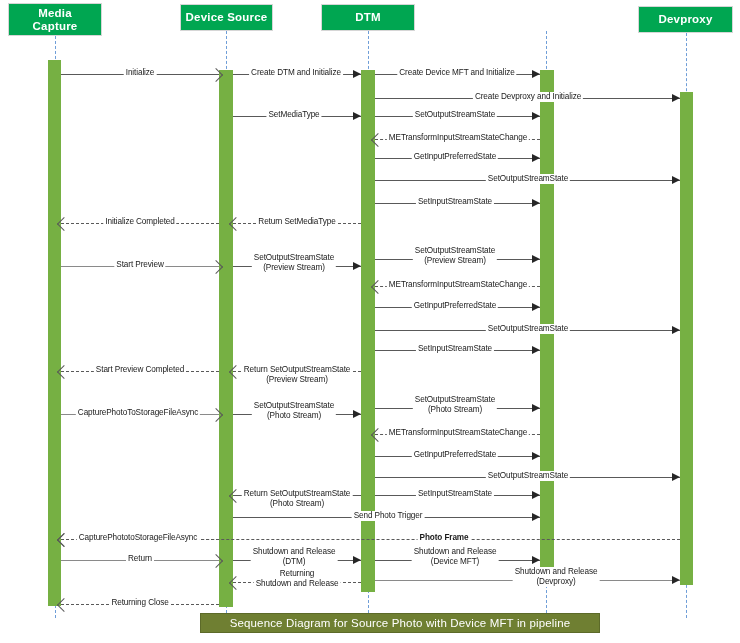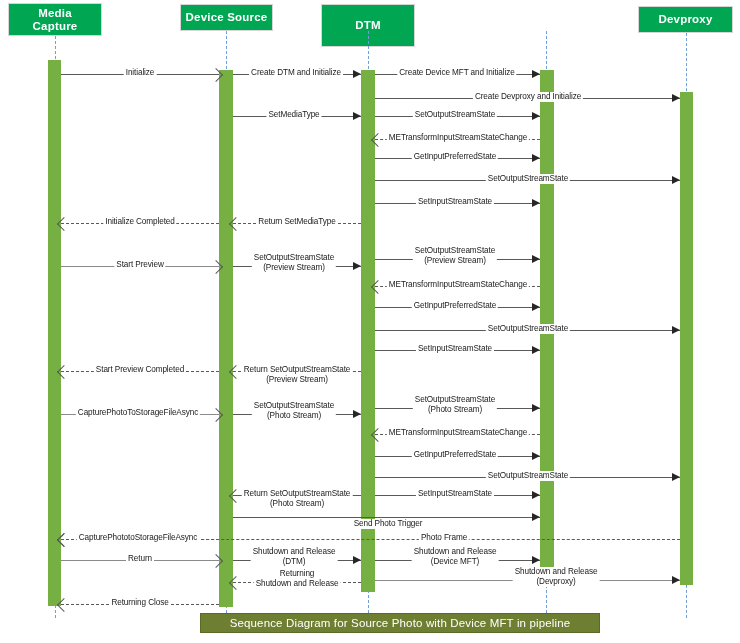--- a/index.html
+++ b/index.html
@@ -110,21 +110,21 @@
     <span>Device Source</span>
   </div>
 
   <div class="actor-box" style="left:8px;top:3px;width:94px;height:33px;">
     <div>
       <div>Media</div>
       <div>Capture</div>
     </div>
   </div>
 
-  <div class="actor-box" style="left:321px;top:4px;width:94px;height:43px;">
+  <div class="actor-box" style="left:321px;top:4px;width:94px;height:27px;">
     <span>DTM</span>
   </div>
 
 
   <div class="actor-box" style="left:638px;top:6px;width:95px;height:27px;">
     <span>Devproxy</span>
   </div>
 
   <div class="lifeline" style="left:55px;top:36px;height:582px;"></div>
   <div class="lifeline" style="left:226px;top:31px;height:587px;"></div>
@@ -267,25 +267,25 @@
 
   <div class="msg solid" style="left:233px;top:495px;width:128px;"></div>
   <div class="head open-l" style="left:231px;top:491px;"></div>
   <div class="label two" style="left:297px;top:489px;">
     <div>Return SetOutputStreamState</div>
     <div>(Photo Stream)</div>
   </div>
 
   <div class="msg solid" style="left:233px;top:517px;width:307px;"></div>
   <div class="head filled-r" style="left:532px;top:513px;"></div>
-  <div class="label" style="left:388px;top:511px;margin-top:8px;">Send Photo Trigger</div>
+  <div class="label" style="left:388px;top:511px;">Send Photo Trigger</div>
 
   <div class="msg dashed" style="left:61px;top:539px;width:619px;"></div>
   <div class="head open-l" style="left:59px;top:535px;"></div>
-  <div class="label" style="left:444px;top:533px;">Photo Frame</div>
+  <div class="label" style="left:444px;top:533px;font-weight:bold;">Photo Frame</div>
 
   <div class="msg dashed" style="left:61px;top:539px;width:158px;"></div>
   <div class="head open-l" style="left:59px;top:535px;"></div>
   <div class="label" style="left:138px;top:533px;">CapturePhototoStorageFileAsync</div>
 
   <div class="msg light" style="left:61px;top:560px;width:158px;"></div>
   <div class="head open-r" style="left:211px;top:556px;"></div>
   <div class="label" style="left:140px;top:554px;">Return</div>
 
   <div class="msg solid" style="left:233px;top:560px;width:128px;"></div>

